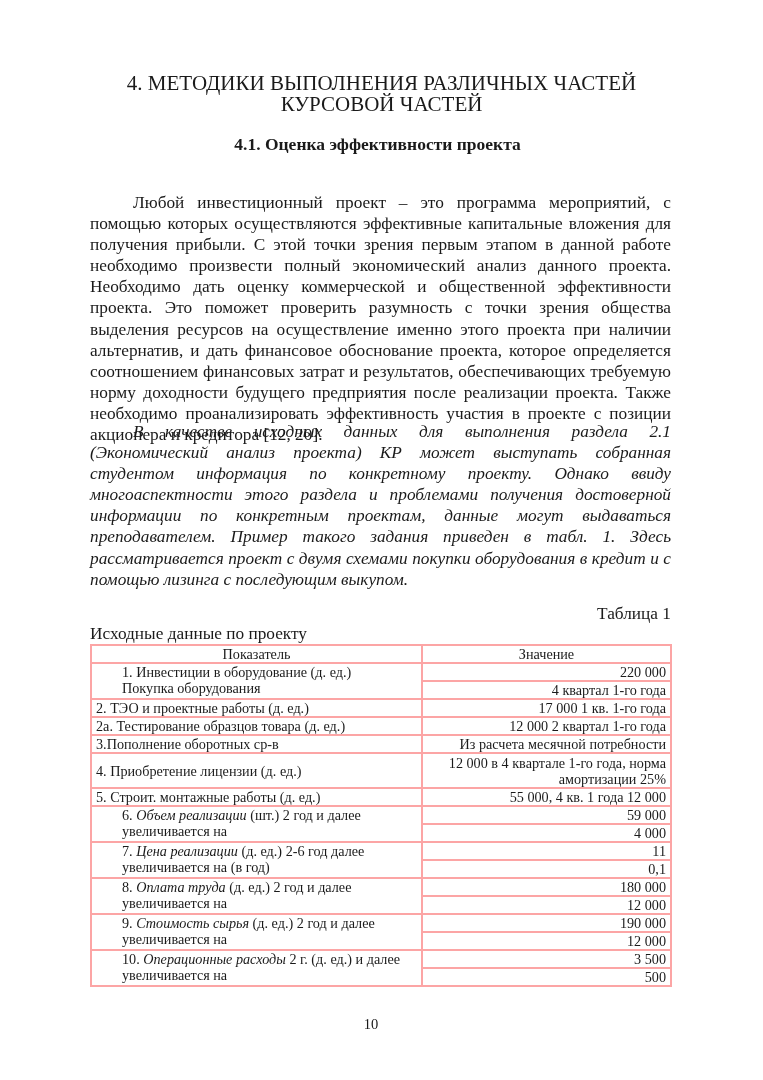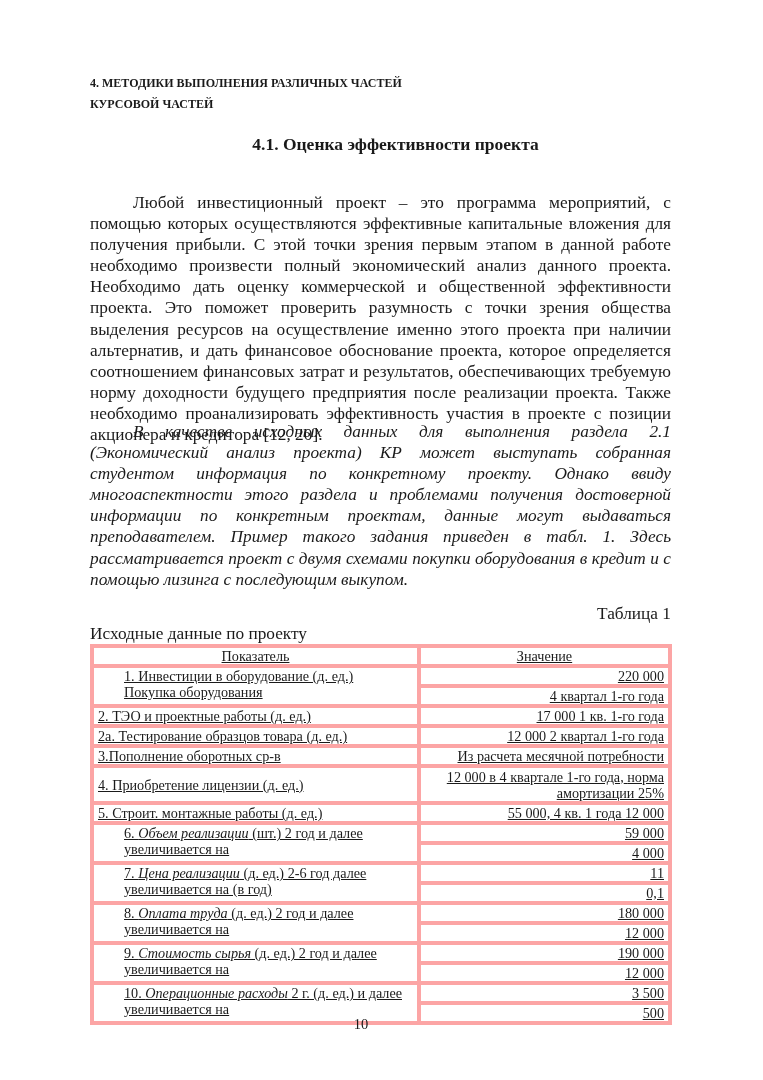--- a/index.html
+++ b/index.html
@@ -1,38 +1,38 @@
 <!DOCTYPE html>
 <html><head>
 <meta charset="utf-8">
 <style>
   html, body { margin:0; padding:0; background:#ffffff; }
   body { width:763px; height:1080px; position:relative; overflow:hidden;
          font-family:"Liberation Serif","DejaVu Serif",serif; color:#1a1a1a; }
   .page { position:absolute; left:0; top:0; width:763px; height:1080px; }
-  .h1 { position:absolute; left:90px; width:583px; top:73px; text-align:left;
-        font-weight:bold; font-size:12px; line-height:21px; }
-  .h2 { position:absolute; left:104px; width:583px; top:134px; text-align:center;
+  .h1 { position:absolute; left:90px; width:583px; top:73px; text-align:center;
+        font-weight:normal; font-size:21px; line-height:21px; }
+  .h2 { position:absolute; left:86px; width:583px; top:134px; text-align:center;
         font-weight:bold; font-size:17.5px; line-height:21px; }
   .para { position:absolute; left:90px; width:581px; font-size:17.3px; line-height:21.1px;
           text-align:justify; text-indent:43px; margin:0; }
   .p1 { top:192px; }
   .p2 { top:421px;font-style:italic; }
   .tcap-num { position:absolute; right:92px; top:603px; font-size:17.3px; line-height:21px;margin-left:28px; }
   .tcap-title { position:absolute; left:90px; width:581px; top:623px; text-align:left;
                 font-size:17.3px; line-height:21px; }
   table.data { position:absolute; left:90px; top:644px; width:582px; border-collapse:collapse;
                font-size:14.2px; line-height:16px; }
-  table.data td, table.data th { border:4px solid #fca5a5; padding:0 4px; height:16px; font-weight:normal;text-decoration:underline; }
+  table.data td, table.data th { border:2px solid #fca5a5; padding:0 4px; height:16px; font-weight:normal; }
   table.data th { text-align:center; }
   table.data td.v { text-align:right; width:239px; }
   table.data td.k { text-align:left; vertical-align:top; }
   table.data td.k.single { vertical-align:middle; }
   .k .line2 { display:block;margin-left:26px; }
-  .pagenum { position:absolute; left:8px; width:706px; top:1016px; text-align:center; font-size:14.5px; }
+  .pagenum { position:absolute; left:18px; width:706px; top:1016px; text-align:center; font-size:14.5px; }
   i { font-style:italic; }
 </style>
 </head>
 <body>
 
 <div class="page">
 
   <div class="h1">
     <div>4. МЕТОДИКИ ВЫПОЛНЕНИЯ РАЗЛИЧНЫХ ЧАСТЕЙ</div>
     <div>КУРСОВОЙ ЧАСТЕЙ</div>

